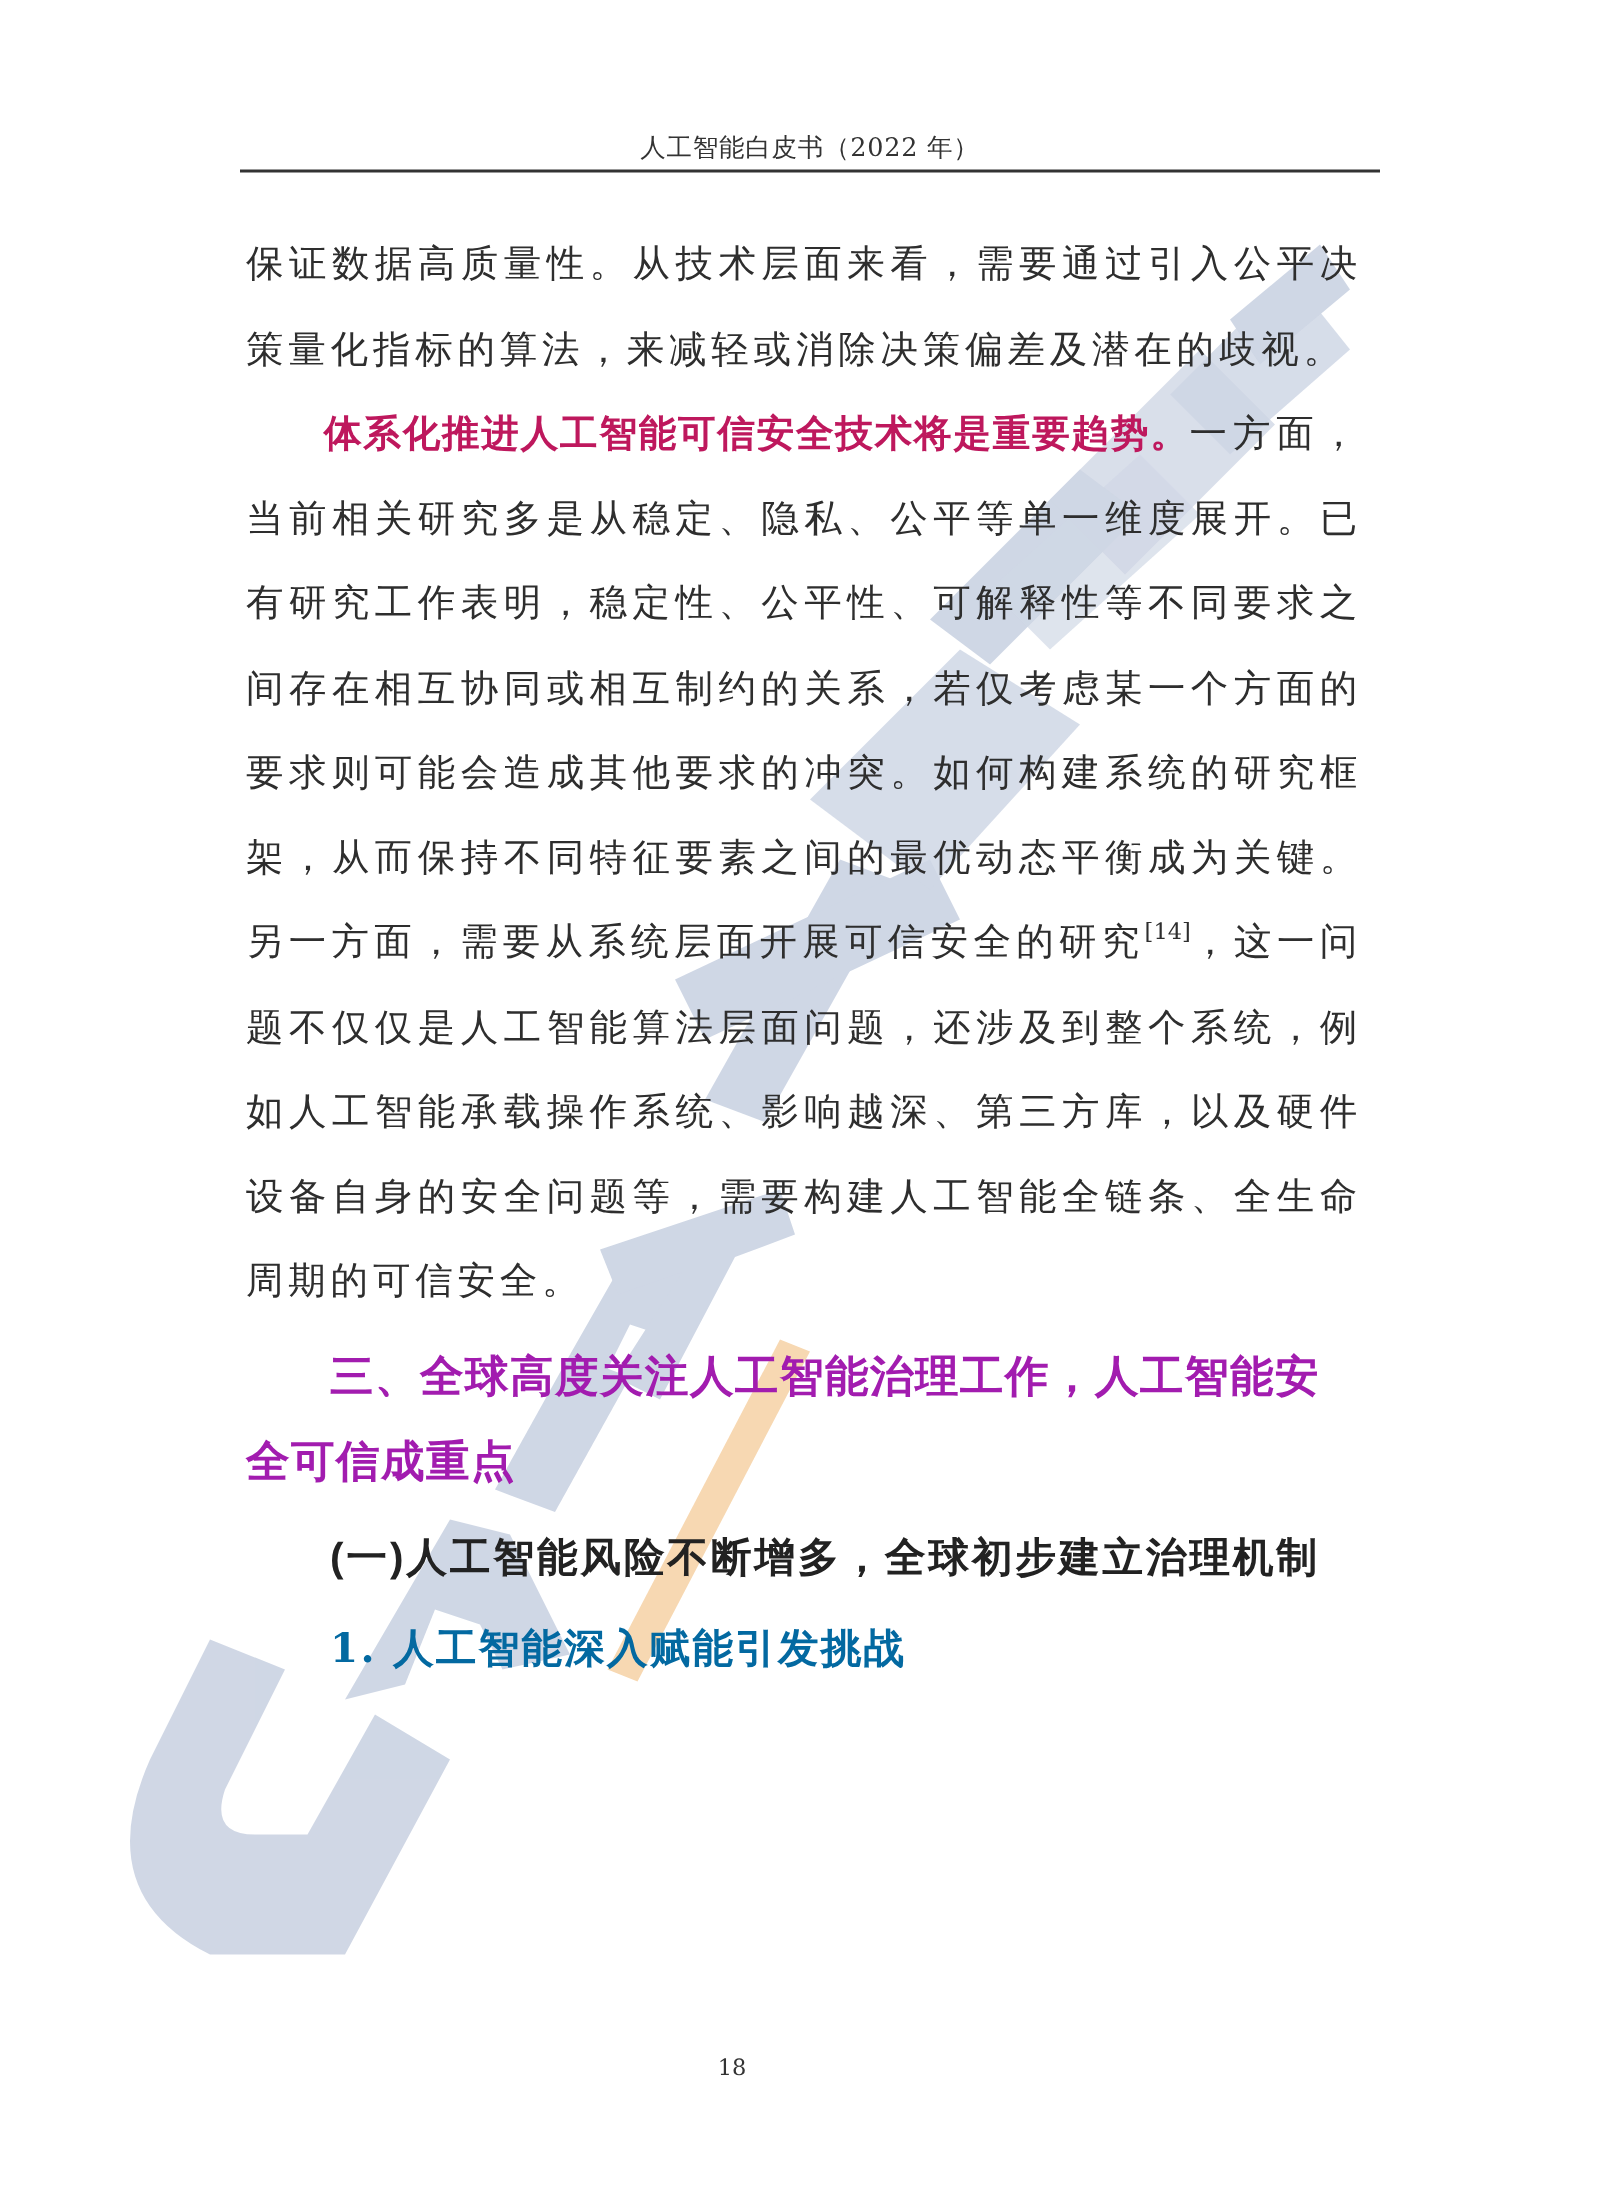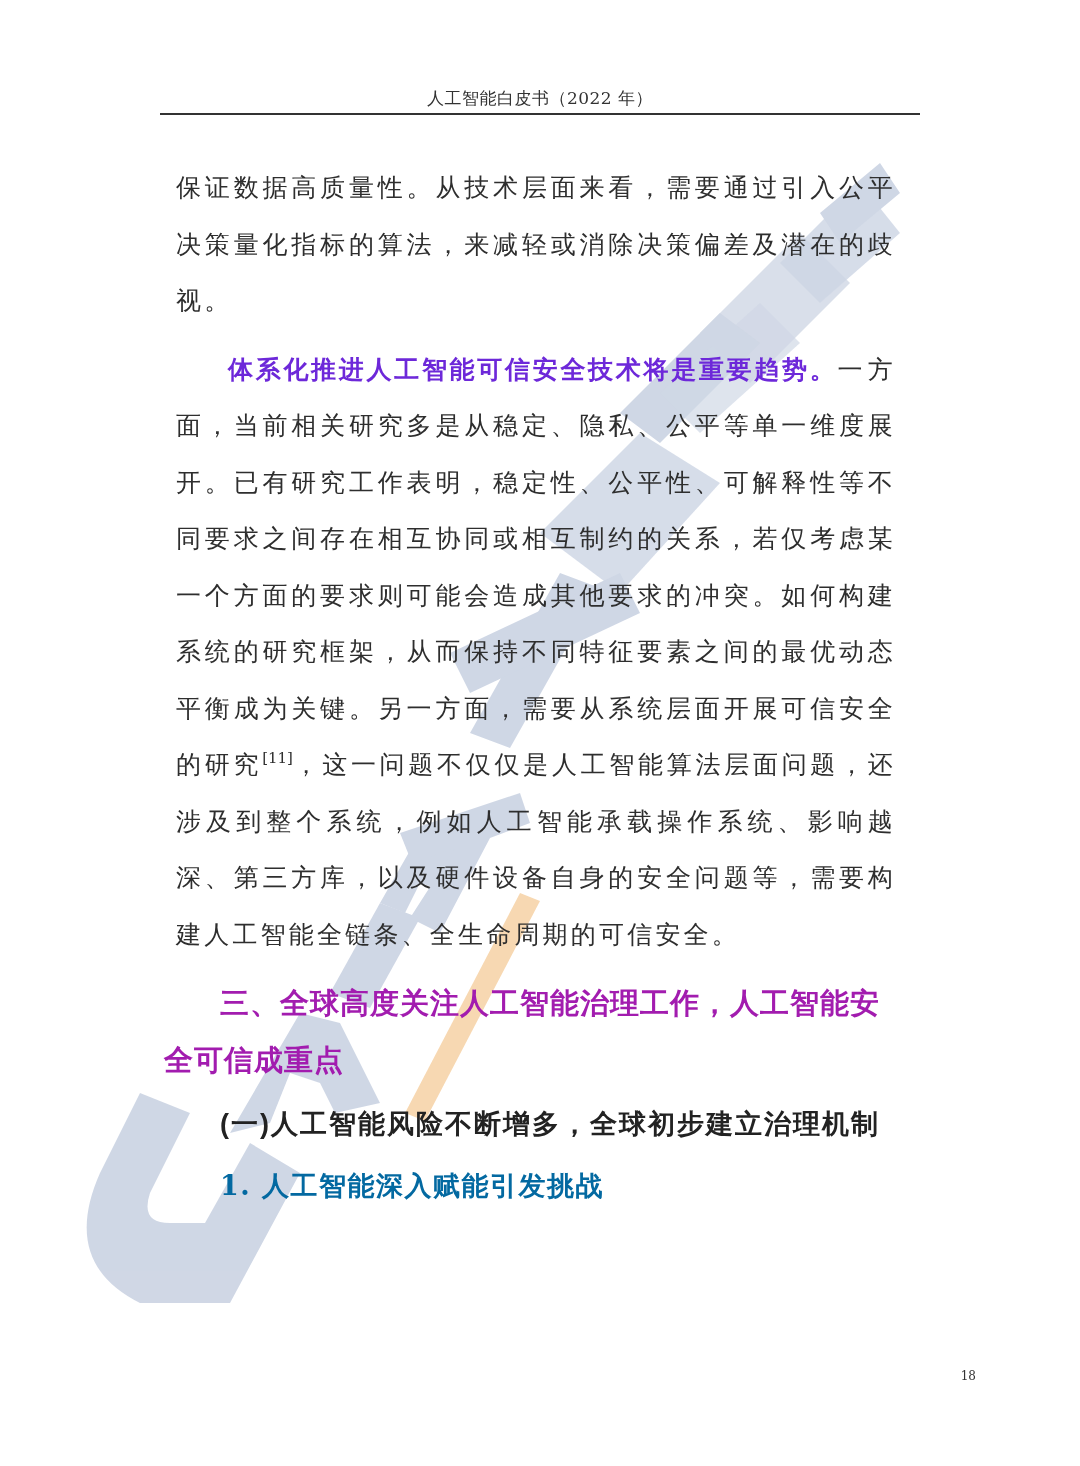--- a/index.html
+++ b/index.html
@@ -55,31 +55,31 @@
       position: absolute;
       left: 164px;
       top: 135px;
       width: 744px;
       z-index: 2;
     }
     .p {
       font-size: 25px;
       line-height: 56.5px;
       letter-spacing: 3.2px;
-      margin: 12px;
+      margin: 0;
       text-align: justify;
       text-align-last: left;
       color: #2e2e2e;
     }
     .p.indent { text-indent: 52px; }
     .p .bold-lead {
       font-family: "DejaVu Sans", "Liberation Sans", sans-serif;
       font-weight: bold;
       letter-spacing: 0.5px;
-      color: #6d28d9;
+      color: #be185d;
     }
     sup.ref {
       font-size: 15px;
       letter-spacing: 0;
       vertical-align: 10px;
       line-height: 0;
     }
     .h1 {
       font-family: "DejaVu Sans", "Liberation Sans", sans-serif;
       font-size: 29px;
@@ -105,22 +105,22 @@
       letter-spacing: 1.5px;
       margin: 0;
       text-indent: 56px;
       color: #0369a1;
     }
     .page-number {
       position: absolute;
       left: 0;
       width: 976px;
       top: 1356px;
-      text-align: right;
-      font-size: 12px;
+      text-align: center;
+      font-size: 15px;
       color: #333;
       z-index: 2;
     }
   </style>
 </head>
 <body>
 
 <div class="page">
 
   <svg class="watermark" viewBox="0 0 1080 1466" xmlns="http://www.w3.org/2000/svg">
@@ -156,21 +156,21 @@
     </g>
   </svg>
 
   <div class="running-header">人工智能白皮书（2022 年）</div>
   <div class="header-rule"></div>
 
   <div class="content">
 
     <p class="p">保证数据高质量性。从技术层面来看，需要通过引入公平决策量化指标的算法，来减轻或消除决策偏差及潜在的歧视。</p>
 
-    <p class="p indent"><span class="bold-lead">体系化推进人工智能可信安全技术将是重要趋势。</span><span>一方面，当前相关研究多是从稳定、隐私、公平等单一维度展开。已有研究工作表明，稳定性、公平性、可解释性等不同要求之间存在相互协同或相互制约的关系，若仅考虑某一个方面的要求则可能会造成其他要求的冲突。如何构建系统的研究框架，从而保持不同特征要素之间的最优动态平衡成为关键。另一方面，需要从系统层面开展可信安全的研究</span><sup class="ref">[11]</sup><span>，这一问题不仅仅是人工智能算法层面问题，还涉及到整个系统，例如人工智能承载操作系统、影响越深、第三方库，以及硬件设备自身的安全问题等，需要构建人工智能全链条、全生命周期的可信安全。</span></p>
+    <p class="p indent"><span class="bold-lead">体系化推进人工智能可信安全技术将是重要趋势。</span><span>一方面，当前相关研究多是从稳定、隐私、公平等单一维度展开。已有研究工作表明，稳定性、公平性、可解释性等不同要求之间存在相互协同或相互制约的关系，若仅考虑某一个方面的要求则可能会造成其他要求的冲突。如何构建系统的研究框架，从而保持不同特征要素之间的最优动态平衡成为关键。另一方面，需要从系统层面开展可信安全的研究</span><sup class="ref">[14]</sup><span>，这一问题不仅仅是人工智能算法层面问题，还涉及到整个系统，例如人工智能承载操作系统、影响越深、第三方库，以及硬件设备自身的安全问题等，需要构建人工智能全链条、全生命周期的可信安全。</span></p>
 
     <h1 class="h1">三、全球高度关注人工智能治理工作，人工智能安全可信成重点</h1>
 
 
     <h2 class="h2">(一)人工智能风险不断增多，全球初步建立治理机制</h2>
 
     <h3 class="h3">1. 人工智能深入赋能引发挑战</h3>
 
   </div>
 

